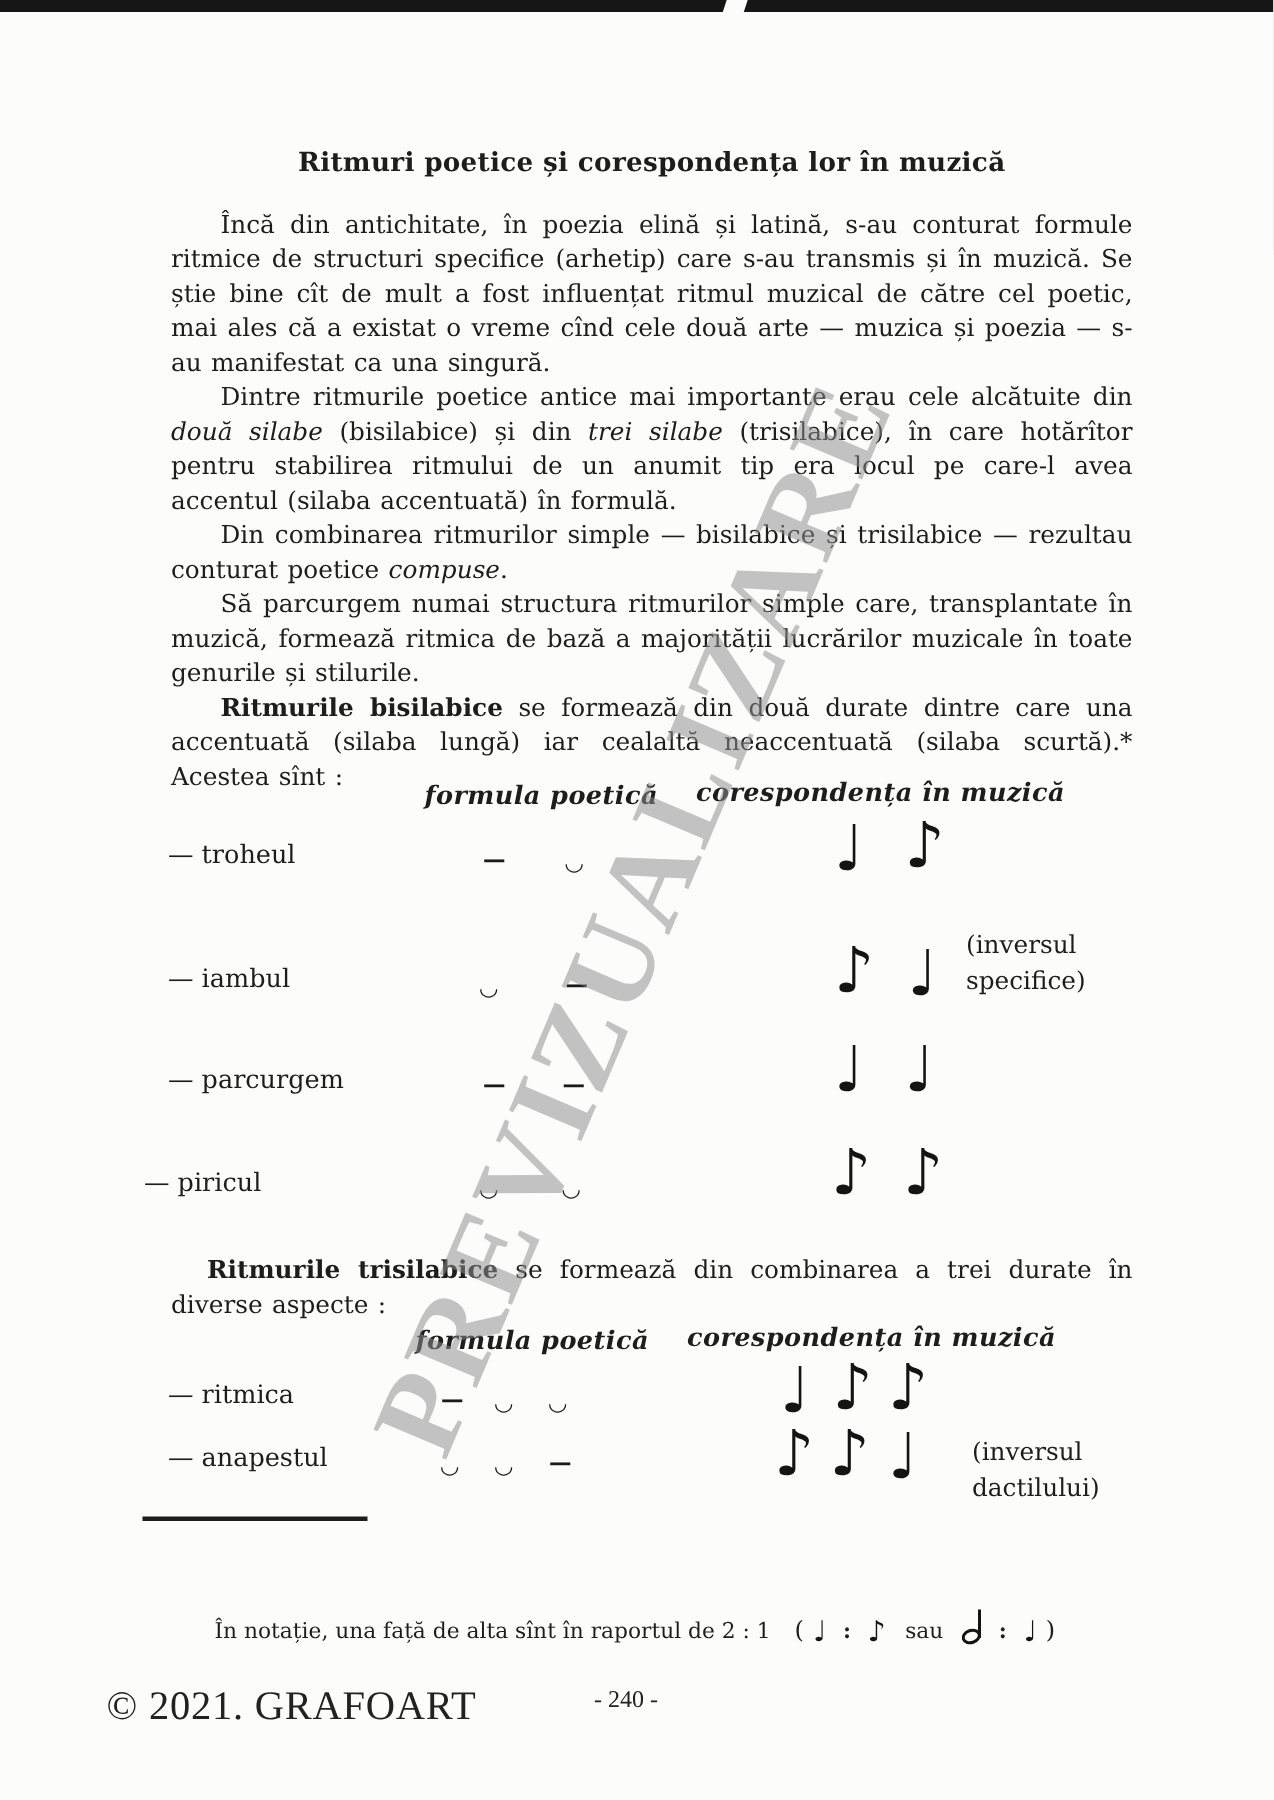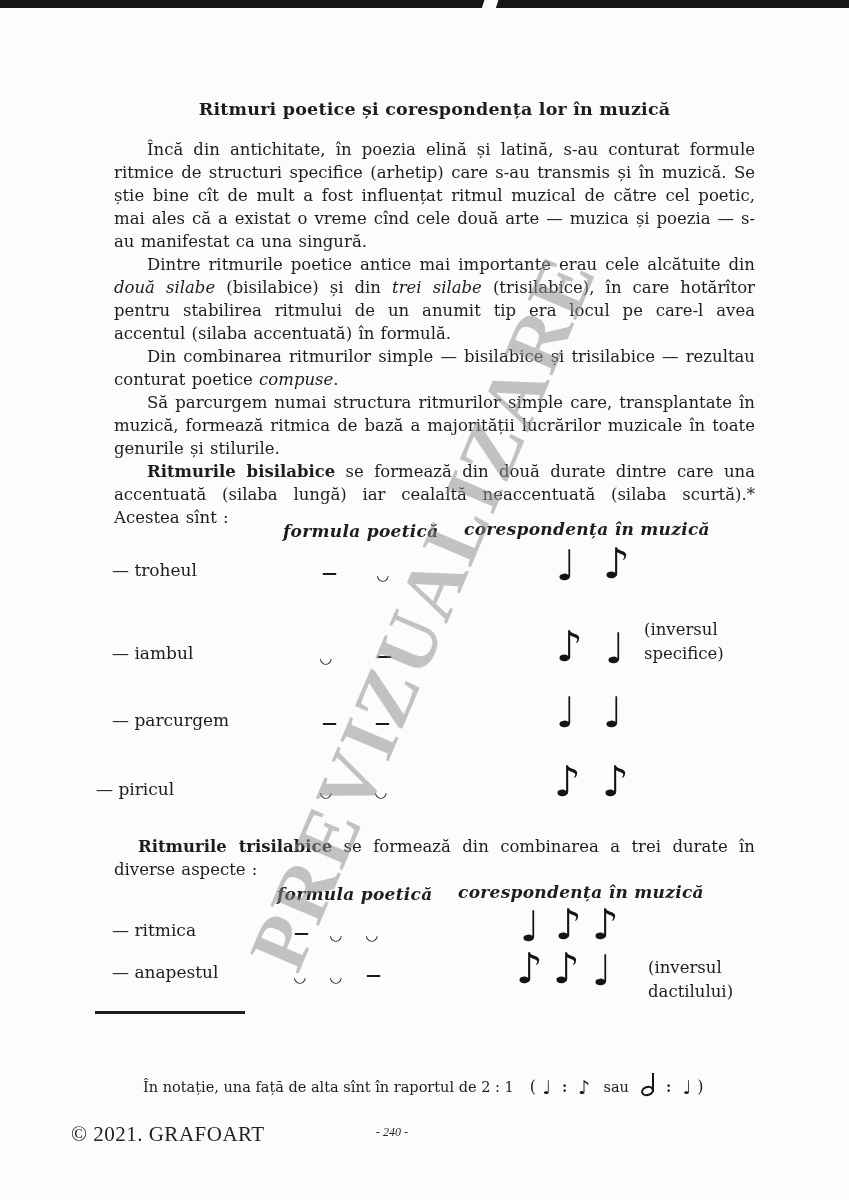--- a/index.html
+++ b/index.html
@@ -51,25 +51,25 @@
   .halfnote::before {
     content:""; position:absolute; left:0; bottom:0; width:9px; height:6px;
     border:2px solid #141414; border-radius:50%; transform:rotate(-18deg);
   }
   .halfnote::after {
     content:""; position:absolute; left:11.5px; bottom:4px; width:2px; height:19px; background:#141414;
   }
 
   .footer-copy {
     position:absolute; left:71px; top:1122px;
-    font-family:"Liberation Serif", serif; font-size:21px; letter-spacing:0.5px; color:#222;
+    font-family:"Liberation Serif", serif; font-size:27px; letter-spacing:0.5px; color:#222;
   }
   .footer-page {
-    position:absolute; left:376px; top:1125px;
-    font-family:"Liberation Serif", serif; font-size:12px; color:#222;font-style:italic;
+    position:absolute; left:396px; top:1125px;
+    font-family:"Liberation Serif", serif; font-size:16px; color:#222;
   }
 
   .watermark {
     position:absolute; left:423px; top:612px;
     transform:translate(-50%,-50%) rotate(-67deg);
     font-family:"Liberation Serif", serif; font-weight:bold;
     font-size:80px; letter-spacing:3px; color:#8f8f8f; opacity:0.52;
     white-space:nowrap; z-index:5; pointer-events:none;
   }
 </style>

